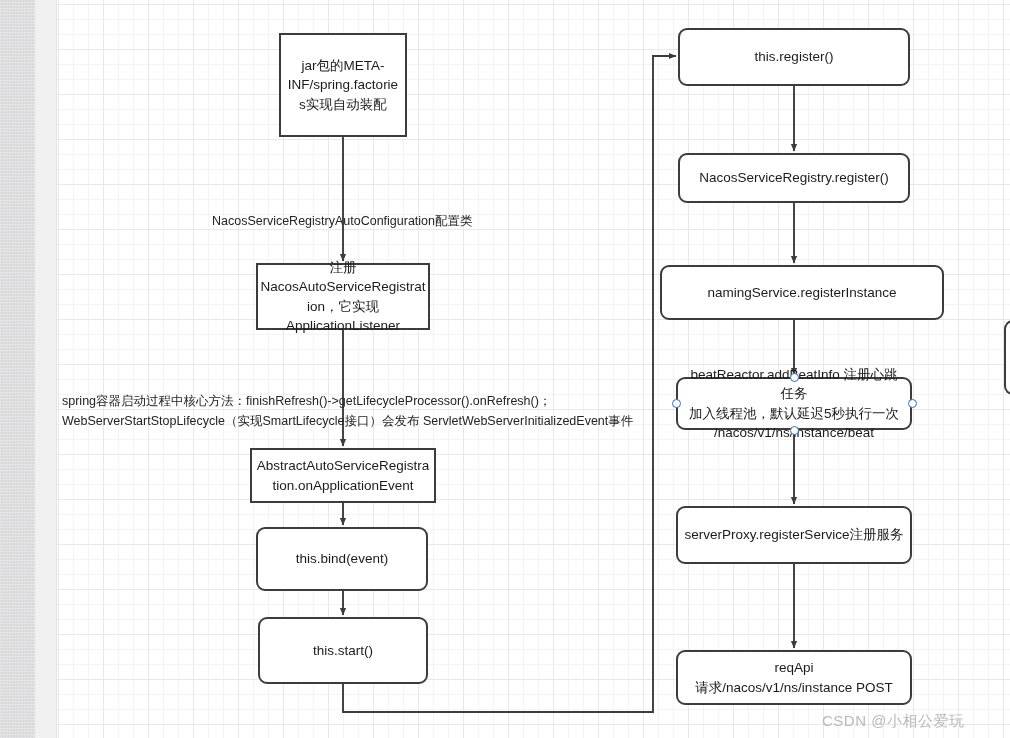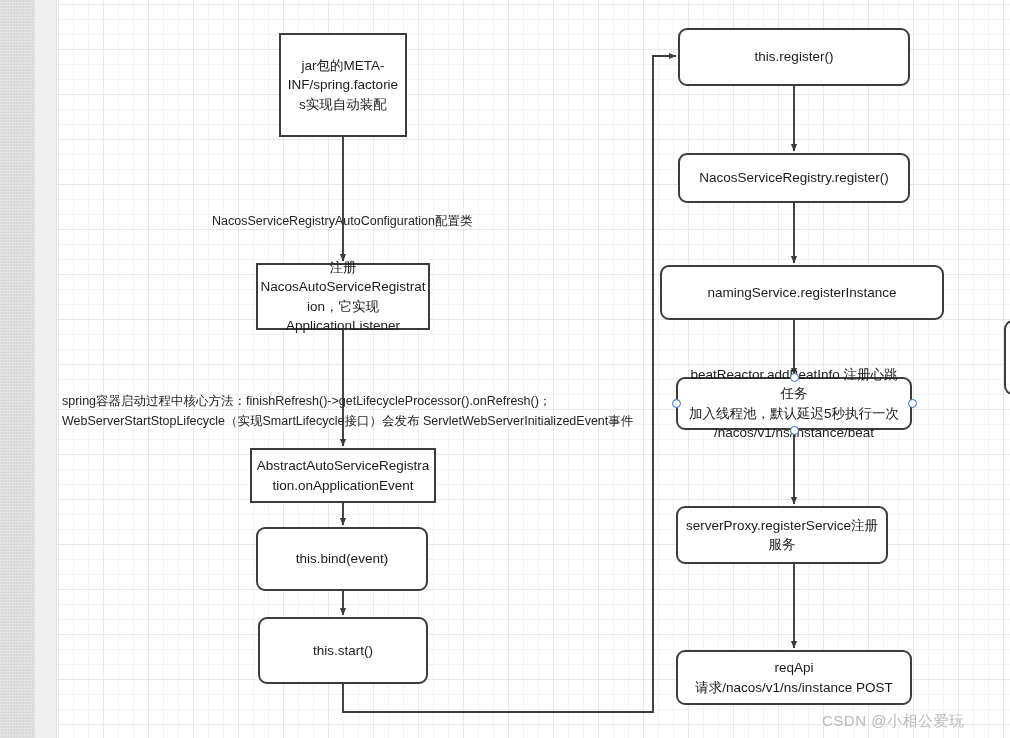--- a/index.html
+++ b/index.html
@@ -209,21 +209,21 @@
     <span>beatReactor.addBeatInfo 注册心跳任务
 加入线程池，默认延迟5秒执行一次
 /nacos/v1/ns/instance/beat</span>
   </div>
 
   <div class="handle" style="left:789.5px; top:372.5px;"></div>
   <div class="handle" style="left:671.5px; top:399px;"></div>
   <div class="handle" style="left:907.5px; top:399px;"></div>
   <div class="handle" style="left:789.5px; top:425.5px;"></div>
 
-  <div class="node rounded" style="left:676px; top:506px; width:212px; height:58px;">
+  <div class="node rounded" style="left:676px; top:506px; width:236px; height:58px;">
     <span>serverProxy.registerService注册服务</span>
   </div>
 
   <div class="node rounded" style="left:676px; top:650px; width:236px; height:55px;">
     <span>reqApi
 请求/nacos/v1/ns/instance POST</span>
   </div>
 
   <div class="edge-box" style="left:1004px; top:320px; width:10px; height:75px;"></div>
 

